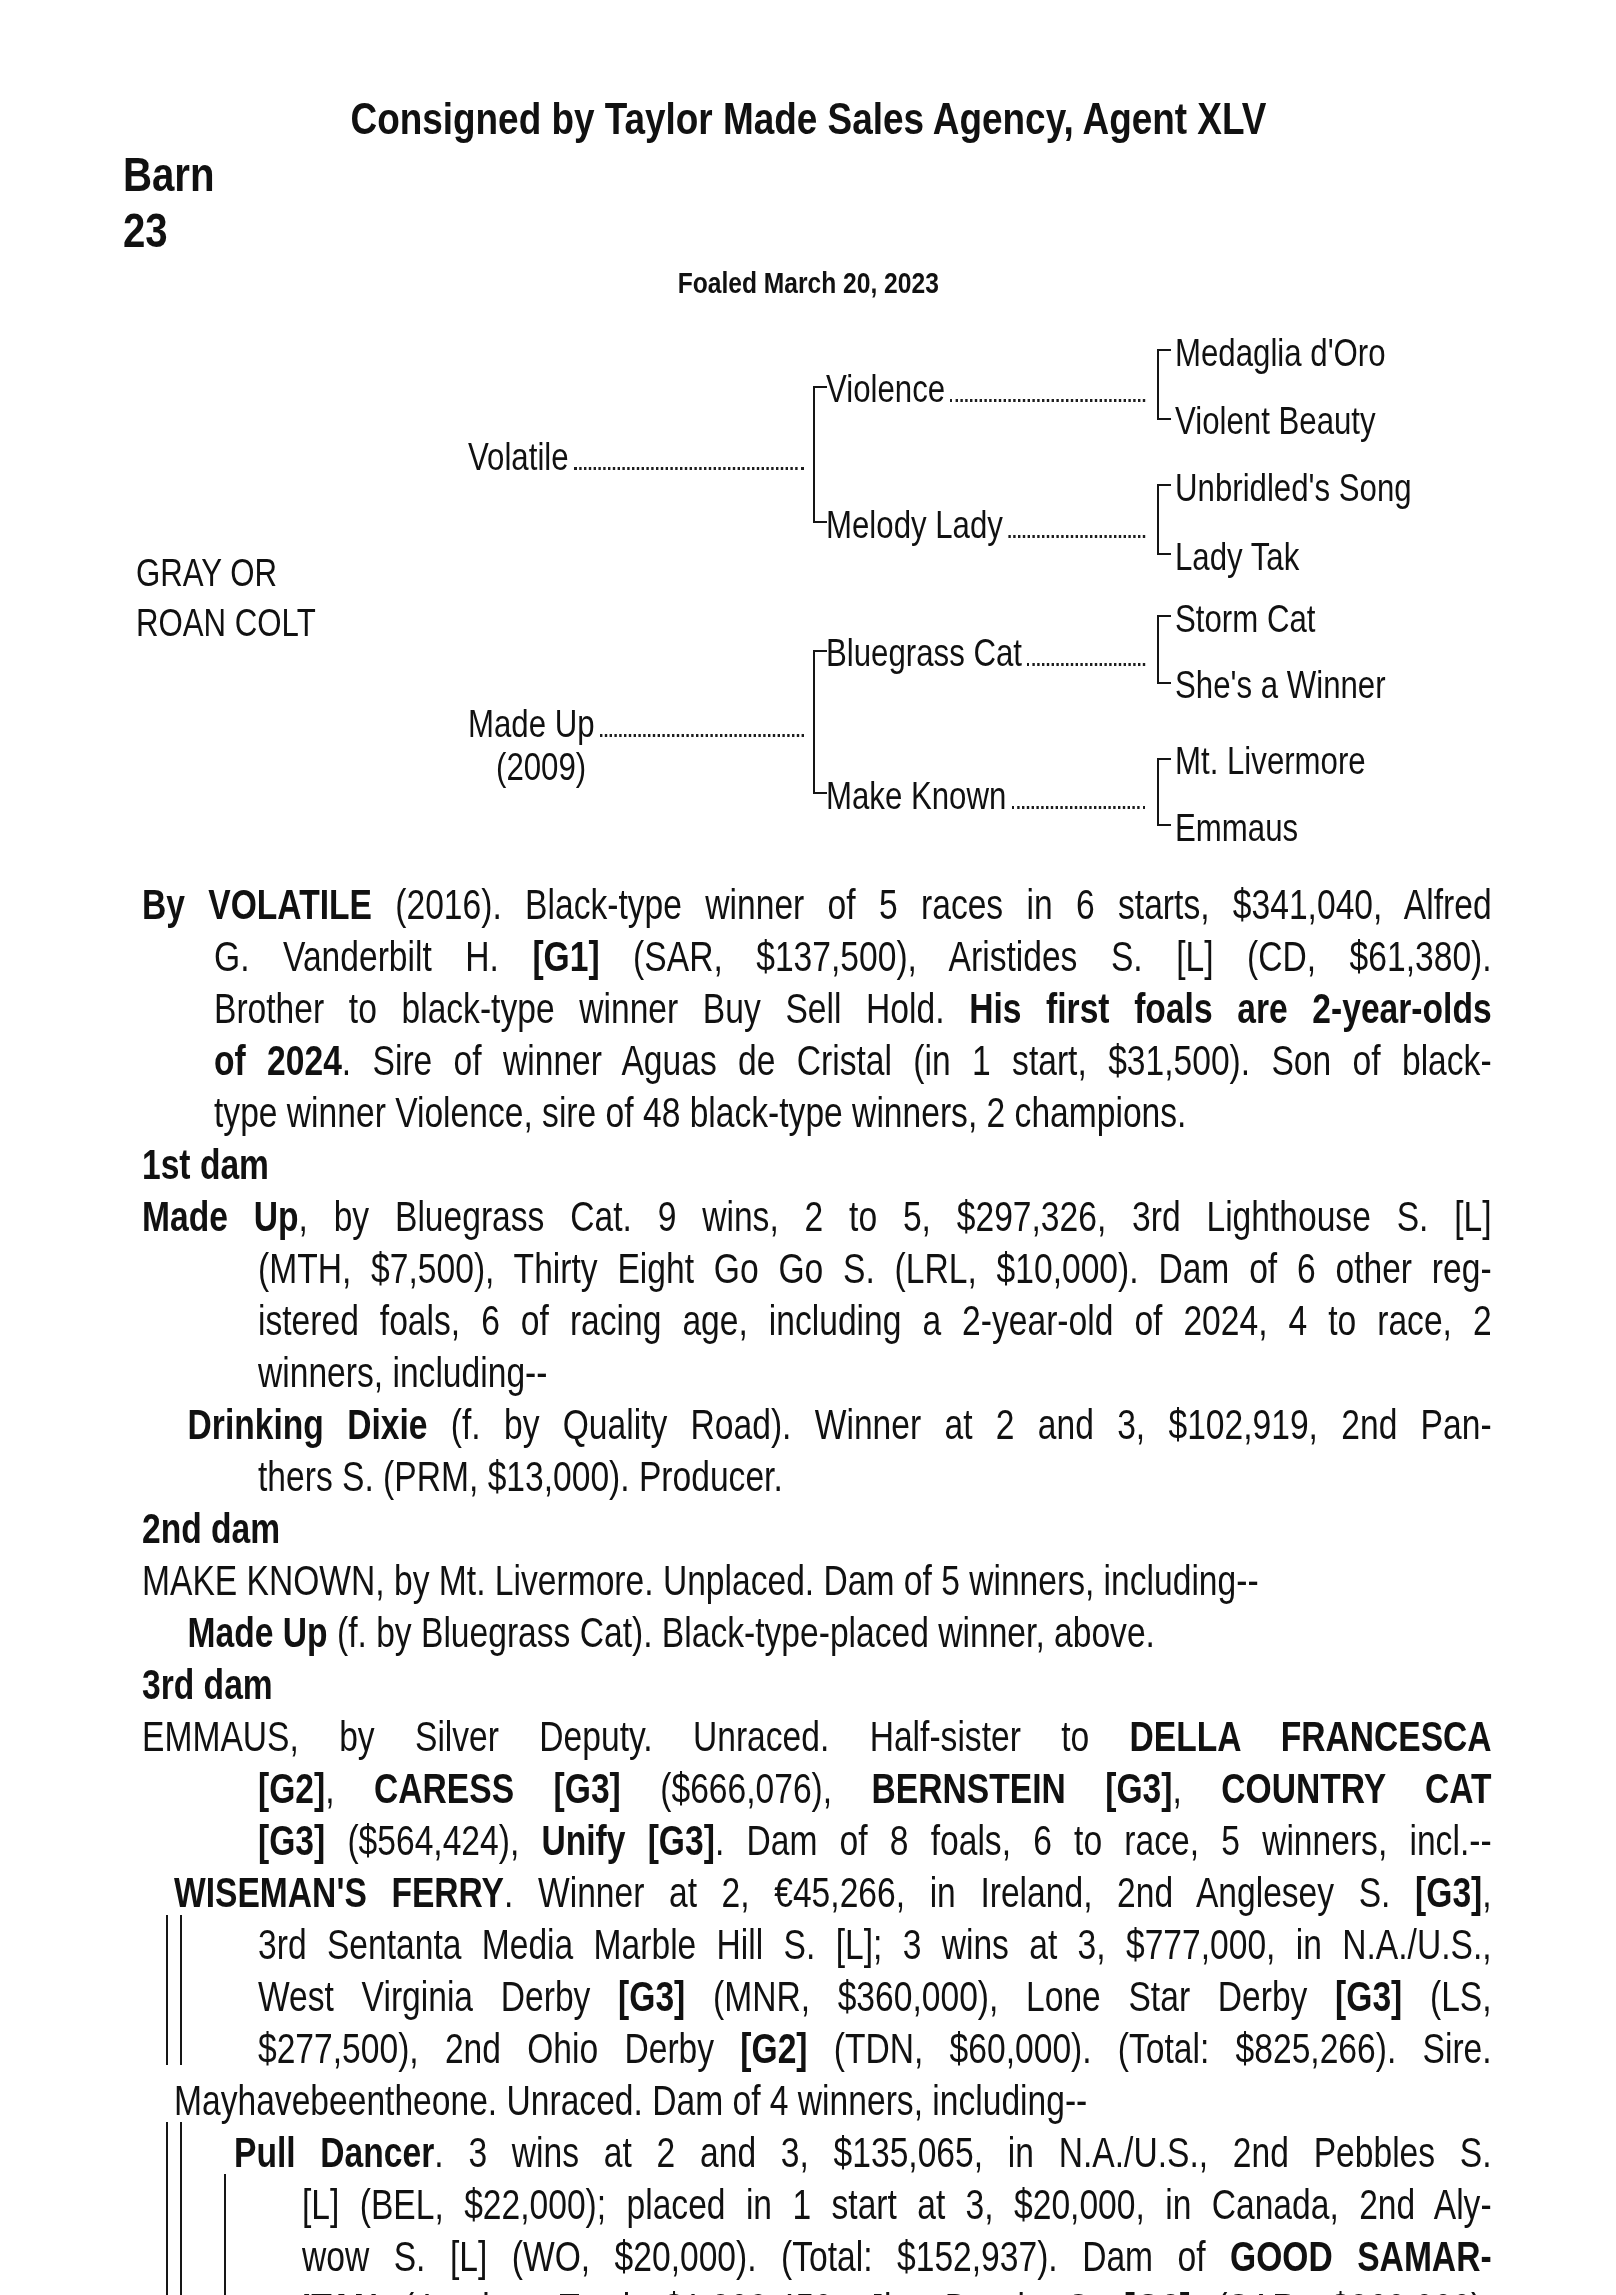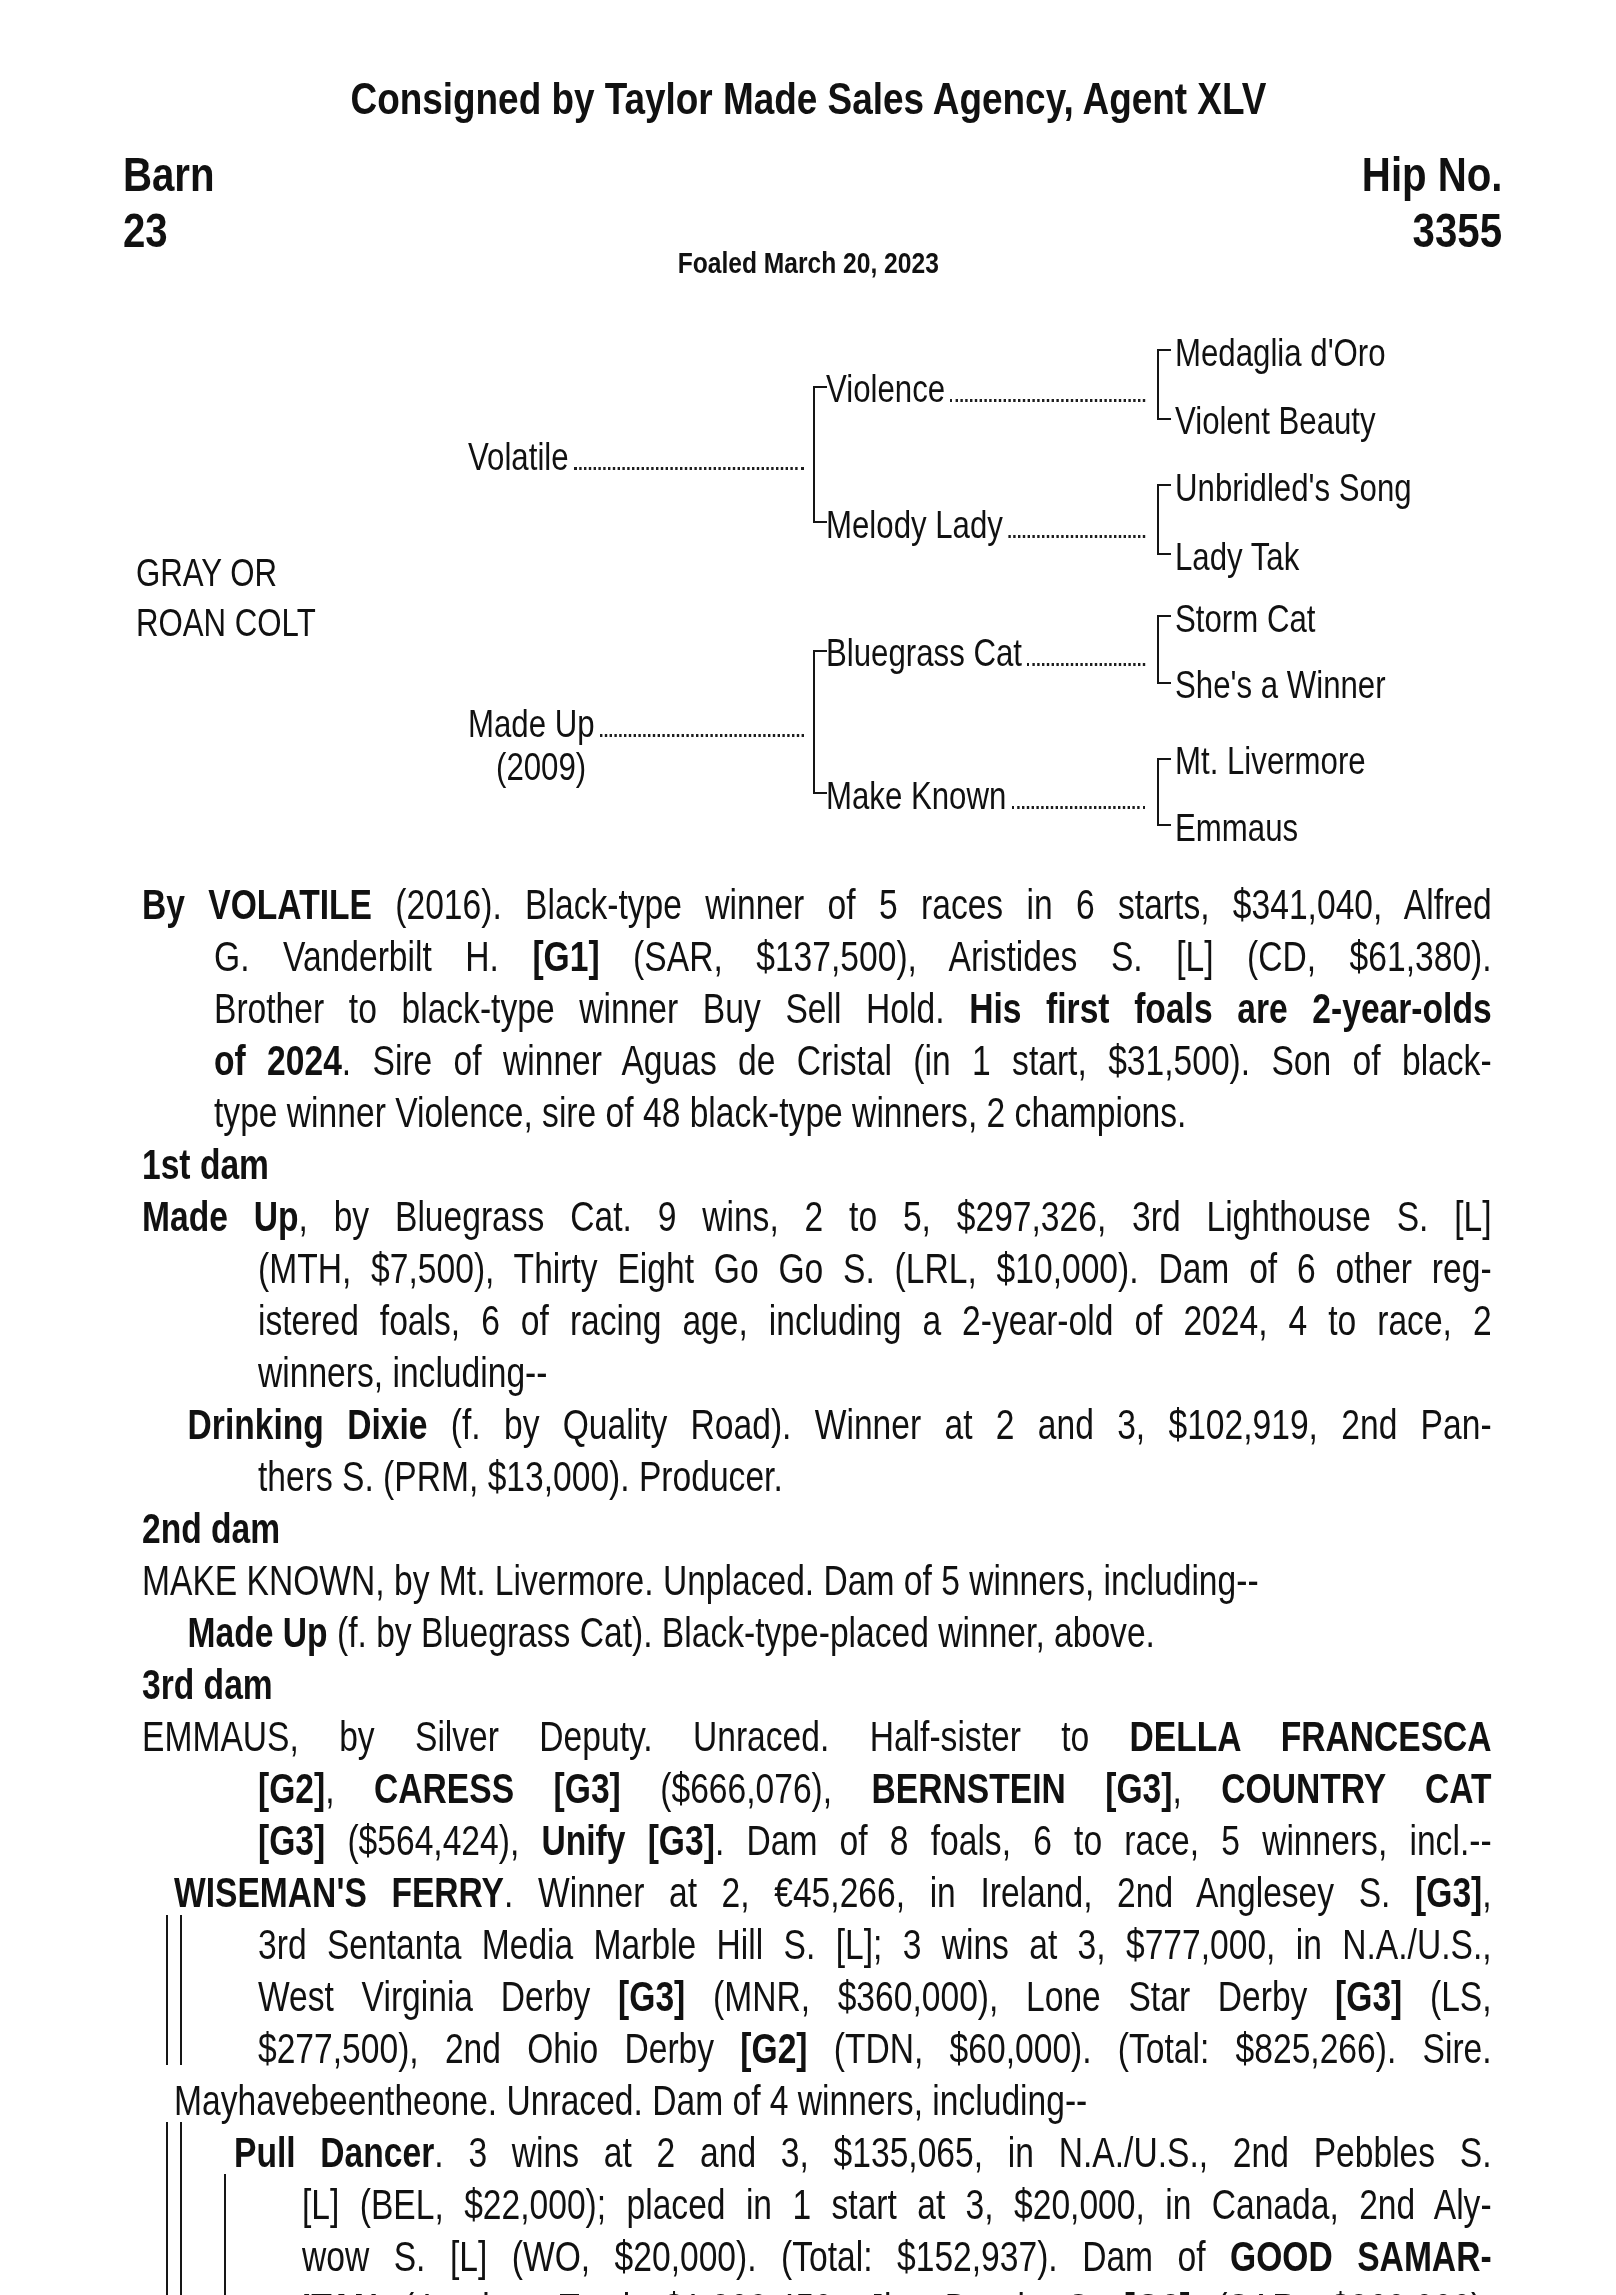--- a/index.html
+++ b/index.html
@@ -3,21 +3,21 @@
 <meta charset="utf-8">
 <style>
   html,body{margin:0;padding:0;background:#e8e8e8;}
   #page{position:relative;width:1616px;height:3227px;background:#ffffff;color:#111;
         font-family:"Liberation Sans","DejaVu Sans",sans-serif;overflow:hidden;}
   .b{font-weight:700;}
   .cx{transform:scaleX(0.8);transform-origin:0 0;display:block;}
   .cxc{display:inline-block;transform:scaleX(0.82);transform-origin:50% 50%;}
   .cxr{display:inline-block;transform:scaleX(0.82);transform-origin:100% 50%;}
   .cxl{display:inline-block;transform:scaleX(0.82);transform-origin:0 50%;}
-  .hdr-center{position:absolute;left:0;width:100%;text-align:center;white-space:nowrap;}
+  .hdr-center{position:absolute;left:0;width:100%;text-align:center;white-space:nowrap;margin-top:20px;}
   #consignor{top:73px;font-size:45px;font-weight:700;}
   #title{top:187px;font-size:56px;font-weight:700;letter-spacing:0.5px;}
   #foaled{top:246px;font-size:30px;font-weight:700;}
   #barn{position:absolute;left:123px;top:146px;font-size:49px;font-weight:700;line-height:56px;}
   #hip{position:absolute;right:114px;top:146px;font-size:49px;font-weight:700;line-height:56px;text-align:right;}
   
   #tree{position:absolute;left:0;top:0;width:1616px;height:872px;}
   .tname{position:absolute;font-size:39px;white-space:nowrap;display:flex;align-items:baseline;}
   .leader{flex:1;border-bottom:3.2px dotted #1d1d1d;margin:0 4.6px 7.3px 6.4px;min-width:18.4px;}
   .vr{position:absolute;width:1.8px;background:#151515;}
@@ -36,24 +36,20 @@
 
 <div id="page">
 
   <div id="consignor" class="hdr-center"><span class="cxc">Consigned by Taylor Made Sales Agency, Agent XLV</span></div>
 
   <div id="barn">
     <span class="cxl">Barn</span><br>
     <span class="cxl">23</span>
   </div>
 
-  <div id="hip">
-    <span class="cxr">Hip No.</span><br>
-    <span class="cxr">3355</span>
-  </div>
 
   <div id="foaled" class="hdr-center"><span class="cxc">Foaled March 20, 2023</span></div>
 
   <div id="tree">
       <div class="tname cx" style="left: 136px; top: 551px; width: auto;">
         <span>GRAY OR</span>
       </div>
       <div class="tname cx" style="left: 136px; top: 601px; width: auto;">
         <span>ROAN COLT</span>
       </div>

